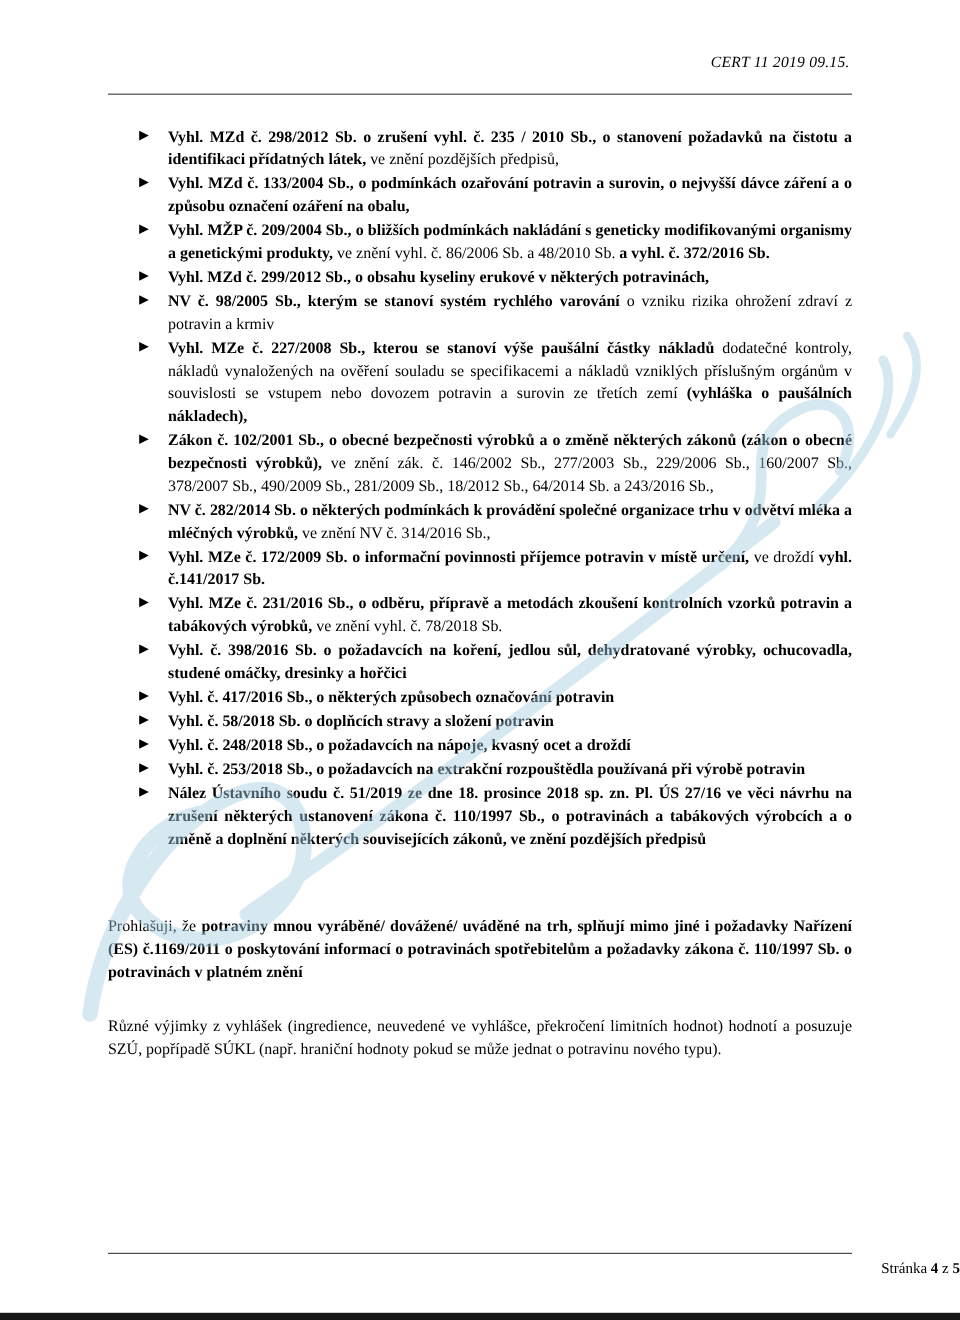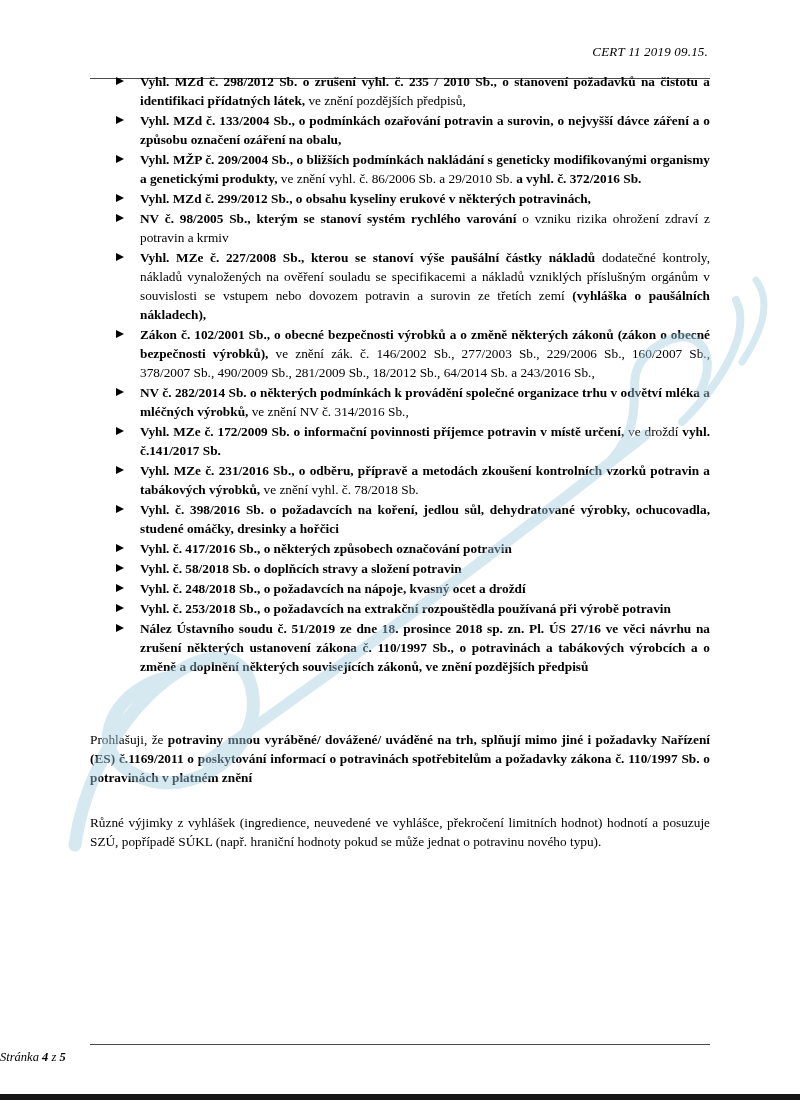--- a/index.html
+++ b/index.html
@@ -11,21 +11,21 @@
   .page{position:relative;width:800px;height:1100px;background:#fff;}
   .doc-code{
     position:absolute;top:44px;right:92px;
     font-style:italic;font-size:13px;letter-spacing:.2px;
   }
   .top-rule{
     position:absolute;top:78px;left:90px;width:620px;
     border-top:1.2px solid #4a4a4a;
   }
   .body-text{
-    position:absolute;top:72px;left:90px;width:620px;
+    position:absolute;top:104px;left:90px;width:620px;
     font-size:13.3px;line-height:19px;text-align:justify;
   }
   ul.law-list{list-style:none;margin:0;padding:0;}
   ul.law-list li{
     position:relative;padding-left:50px;margin-bottom:1px;
   }
   .bullet{
     position:absolute;left:26px;top:5px;width:0;height:0;
     border-left:8px solid #000;
     border-top:4.5px solid transparent;
@@ -34,21 +34,21 @@
   .bold{font-weight:bold;}
   .para{margin:0;text-align:justify;}
   .para-declare{margin-top:54px;}
   .para-exceptions{margin-top:26px;}
   .footer-rule{
     position:absolute;top:1044px;left:90px;width:620px;
     border-top:1.2px solid #4a4a4a;
   }
   .footer-text{
     position:absolute;top:1050px;left:0;width:100%;
-    text-align:left;font-size:12.5px;font-style:italic;
+    text-align:right;font-size:12.5px;
   }
   .watermark{
     position:absolute;top:0;left:0;width:800px;height:1100px;
     pointer-events:none;z-index:6;opacity:.45;
   }
   .bottom-edge{
     position:absolute;bottom:0;left:0;width:100%;height:6px;background:#161616;
   }
 </style>
 </head>
@@ -64,21 +64,21 @@
     <path class="wm-stroke" d="M 742 362 C 762 332, 772 302, 756 280" fill="none" stroke-width="7" stroke-linecap="round" stroke="#a5cfe2"></path>
   </svg>
 
   <div class="doc-code">CERT 11 2019 09.15.</div>
   <div class="top-rule"></div>
 
   <div class="body-text">
     <ul class="law-list">
         <li><span class="bullet"></span><span><span class="bold">Vyhl. MZd č. 298/2012 Sb. o zrušení vyhl. č. 235 / 2010 Sb., o stanovení požadavků na čistotu a identifikaci přídatných látek,</span><span> ve znění pozdějších předpisů,</span></span></li>
         <li><span class="bullet"></span><span><span class="bold">Vyhl. MZd č. 133/2004 Sb., o podmínkách ozařování potravin a surovin, o nejvyšší dávce záření a o způsobu označení ozáření na obalu,</span></span></li>
-        <li><span class="bullet"></span><span><span class="bold">Vyhl. MŽP č. 209/2004 Sb., o bližších podmínkách nakládání s geneticky modifikovanými organismy a genetickými produkty,</span><span> ve znění vyhl. č. 86/2006 Sb. a 29/2010 Sb. </span><span class="bold">a vyhl. č. 372/2016 Sb.</span></span></li>
+        <li><span class="bullet"></span><span><span class="bold">Vyhl. MŽP č. 209/2004 Sb., o bližších podmínkách nakládání s geneticky modifikovanými organismy a genetickými produkty,</span><span> ve znění vyhl. č. 86/2006 Sb. a 48/2010 Sb. </span><span class="bold">a vyhl. č. 372/2016 Sb.</span></span></li>
         <li><span class="bullet"></span><span><span class="bold">Vyhl. MZd č. 299/2012 Sb., o obsahu kyseliny erukové v některých potravinách,</span></span></li>
         <li><span class="bullet"></span><span><span class="bold">NV č. 98/2005 Sb., kterým se stanoví systém rychlého varování</span><span> o vzniku rizika ohrožení zdraví z potravin a krmiv</span></span></li>
         <li><span class="bullet"></span><span><span class="bold">Vyhl. MZe č. 227/2008 Sb., kterou se stanoví výše paušální částky nákladů</span><span> dodatečné kontroly, nákladů vynaložených na ověření souladu se specifikacemi a nákladů vzniklých příslušným orgánům v souvislosti se vstupem nebo dovozem potravin a surovin ze třetích zemí </span><span class="bold">(vyhláška o paušálních nákladech),</span></span></li>
         <li><span class="bullet"></span><span><span class="bold">Zákon č. 102/2001 Sb., o obecné bezpečnosti výrobků a o změně některých zákonů (zákon o obecné bezpečnosti výrobků),</span><span> ve znění zák. č. 146/2002 Sb., 277/2003 Sb., 229/2006 Sb., 160/2007 Sb., 378/2007 Sb., 490/2009 Sb., 281/2009 Sb., 18/2012 Sb., 64/2014 Sb. a 243/2016 Sb.,</span></span></li>
         <li><span class="bullet"></span><span><span class="bold">NV č. 282/2014 Sb. o některých podmínkách k provádění společné organizace trhu v odvětví mléka a mléčných výrobků,</span><span> ve znění NV č. 314/2016 Sb.,</span></span></li>
         <li><span class="bullet"></span><span><span class="bold">Vyhl. MZe č. 172/2009 Sb. o informační povinnosti příjemce potravin v místě určení,</span><span> ve droždí </span><span class="bold">vyhl. č.141/2017 Sb.</span></span></li>
         <li><span class="bullet"></span><span><span class="bold">Vyhl. MZe č. 231/2016 Sb., o odběru, přípravě a metodách zkoušení kontrolních vzorků potravin a tabákových výrobků,</span><span> ve znění vyhl. č. 78/2018 Sb.</span></span></li>
         <li><span class="bullet"></span><span><span class="bold">Vyhl. č. 398/2016 Sb. o požadavcích na koření, jedlou sůl, dehydratované výrobky, ochucovadla, studené omáčky, dresinky a hořčici</span></span></li>
         <li><span class="bullet"></span><span><span class="bold">Vyhl. č. 417/2016 Sb., o některých způsobech označování potravin</span></span></li>
         <li><span class="bullet"></span><span><span class="bold">Vyhl. č. 58/2018 Sb. o doplňcích stravy a složení potravin</span></span></li>

